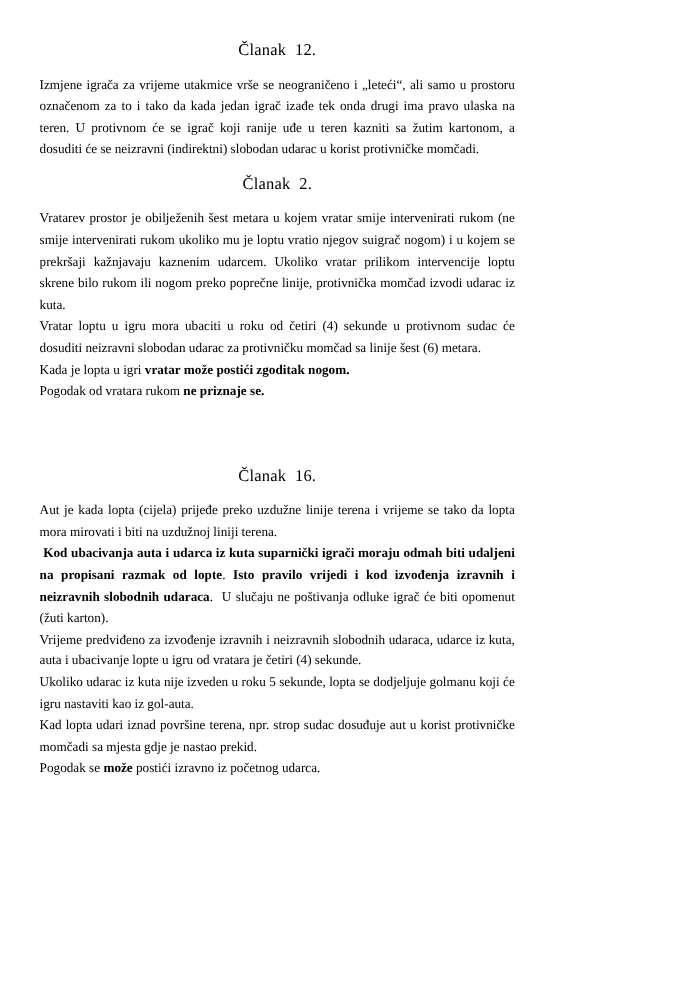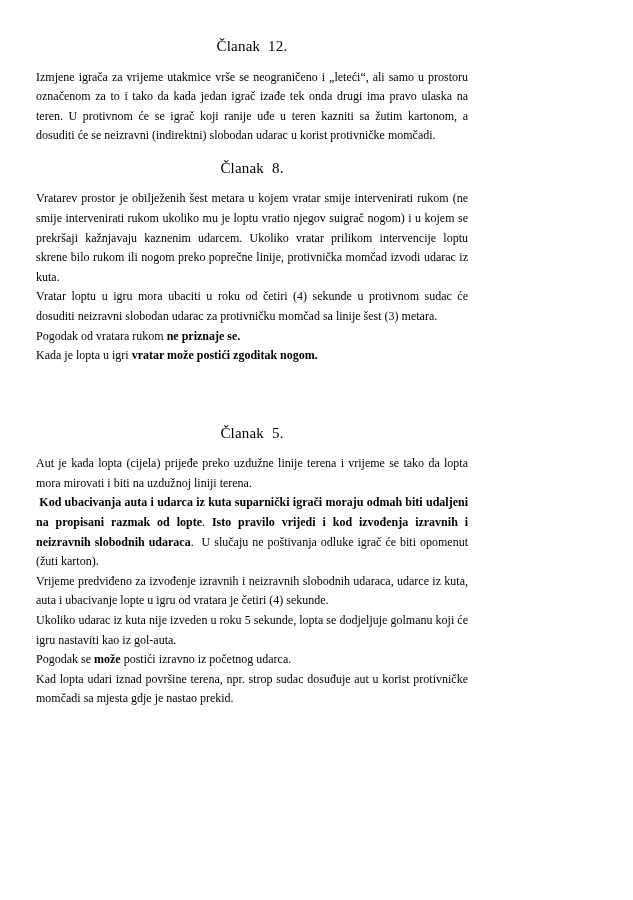--- a/index.html
+++ b/index.html
@@ -42,29 +42,29 @@
 </head>
 <body>
 
 <div class="page">
   <div id="sections-root">
       <section class="doc-section">
         <h2 class="article-heading">Članak  12.</h2>
         <p class="doc-paragraph"><span class="run">Izmjene igrača za vrijeme utakmice vrše se neograničeno i „leteći“, ali samo u prostoru označenom za to i tako da kada jedan igrač izađe tek onda drugi ima pravo ulaska na teren. U protivnom će se igrač koji ranije uđe u teren kazniti sa žutim kartonom, a dosuditi će se neizravni (indirektni) slobodan udarac u korist protivničke momčadi.</span></p>
       </section>
       <section class="doc-section">
-        <h2 class="article-heading">Članak  8.</h2>
+        <h2 class="article-heading">Članak  2.</h2>
         <p class="doc-paragraph"><span class="run">Vratarev prostor je obilježenih šest metara u kojem vratar smije intervenirati rukom (ne smije intervenirati rukom ukoliko mu je loptu vratio njegov suigrač nogom) i u kojem se prekršaji kažnjavaju kaznenim udarcem. Ukoliko vratar prilikom intervencije loptu skrene bilo rukom ili nogom preko poprečne linije, protivnička momčad izvodi udarac iz kuta.</span></p>
-        <p class="doc-paragraph"><span class="run">Vratar loptu u igru mora ubaciti u roku od četiri (4) sekunde u protivnom sudac će dosuditi neizravni slobodan udarac za protivničku momčad sa linije šest (3) metara.</span></p>
+        <p class="doc-paragraph"><span class="run">Vratar loptu u igru mora ubaciti u roku od četiri (4) sekunde u protivnom sudac će dosuditi neizravni slobodan udarac za protivničku momčad sa linije šest (6) metara.</span></p>
+        <p class="doc-paragraph"><span class="run">Kada je lopta u igri </span><span class="run bold">vratar može postići zgoditak nogom.</span></p>
         <p class="doc-paragraph"><span class="run">Pogodak od vratara rukom </span><span class="run bold">ne priznaje se.</span></p>
-        <p class="doc-paragraph"><span class="run">Kada je lopta u igri </span><span class="run bold">vratar može postići zgoditak nogom.</span></p>
       </section>
       <section class="doc-section extra-space">
-        <h2 class="article-heading">Članak  5.</h2>
+        <h2 class="article-heading">Članak  16.</h2>
         <p class="doc-paragraph"><span class="run">Aut je kada lopta (cijela) prijeđe preko uzdužne linije terena i vrijeme se tako da lopta mora mirovati i biti na uzdužnoj liniji terena.</span></p>
         <p class="doc-paragraph"><span class="run bold">&nbsp;Kod ubacivanja auta i udarca iz kuta suparnički igrači moraju odmah biti udaljeni na propisani razmak od lopte</span><span class="run">. </span><span class="run bold">Isto pravilo vrijedi i kod izvođenja izravnih i neizravnih slobodnih udaraca</span><span class="run">.&nbsp; U slučaju ne poštivanja odluke igrač će biti opomenut (žuti karton).</span></p>
         <p class="doc-paragraph"><span class="run">Vrijeme predviđeno za izvođenje izravnih i neizravnih slobodnih udaraca, udarce iz kuta, auta i ubacivanje lopte u igru od vratara je četiri (4) sekunde.</span></p>
         <p class="doc-paragraph"><span class="run">Ukoliko udarac iz kuta nije izveden u roku 5 sekunde, lopta se dodjeljuje golmanu koji će igru nastaviti kao iz gol-auta.</span></p>
+        <p class="doc-paragraph"><span class="run">Kad lopta udari iznad površine terena, npr. strop sudac dosuđuje aut u korist protivničke momčadi sa mjesta gdje je nastao prekid.</span></p>
         <p class="doc-paragraph"><span class="run">Pogodak se </span><span class="run bold">može</span><span class="run"> postići izravno iz početnog udarca.</span></p>
-        <p class="doc-paragraph"><span class="run">Kad lopta udari iznad površine terena, npr. strop sudac dosuđuje aut u korist protivničke momčadi sa mjesta gdje je nastao prekid.</span></p>
       </section>
     </div>
 </div>
 
 </body></html>

